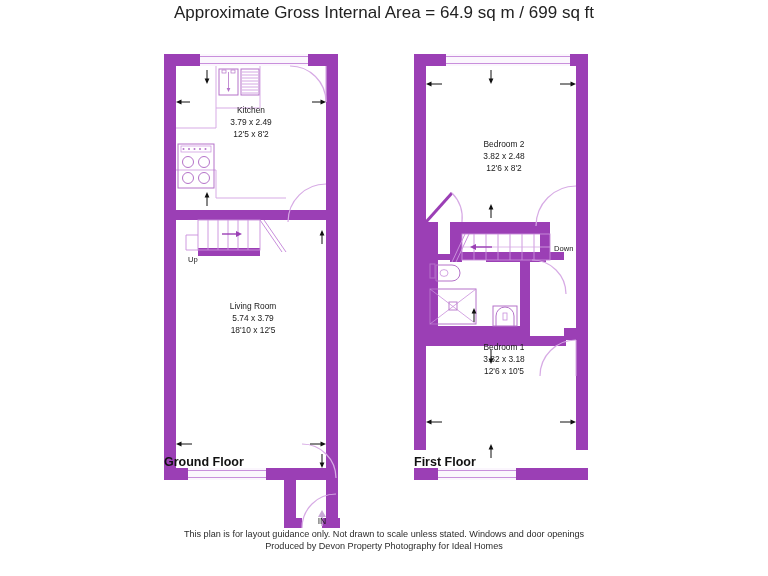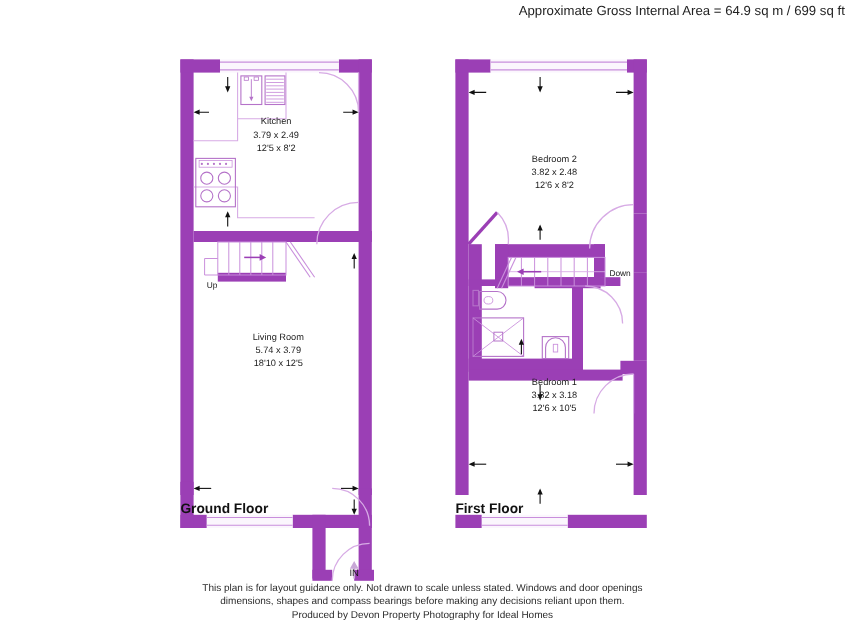--- a/index.html
+++ b/index.html
@@ -28,24 +28,23 @@
     text-align: center;
   }
   .title {
     font-size: 17px;
     font-weight: bold;
     letter-spacing: 0.1px;
     margin-top: 6px;
     color: #111111;
   }
   .subtitle {
-    font-size: 12px;
+    font-size: 17px;
     margin-top: 3px;
     color: #222222;
-    text-align: right;
   }
   .plan-svg {
     position: absolute;
     top: 40px;
     left: 0;
   }
   .footer {
     position: absolute;
     left: 0;
     top: 528px;
@@ -403,17 +402,16 @@
         <text class="room-dim" x="504" y="334" text-anchor="middle">12'6 x 10'5</text>
       </g>
 
       <text class="floor-label" x="414" y="426">First Floor</text>
     </g>
 
   </svg>
 
   <div class="footer">
     <div>This plan is for layout guidance only. Not drawn to scale unless stated. Windows and door openings</div>
-    <div>dimensions, shapes and compass bearings before making any decisions reliant upon them.</div>
     <div>Produced by Devon Property Photography for Ideal Homes</div>
   </div>
 
 </div>
 
 </body></html>

